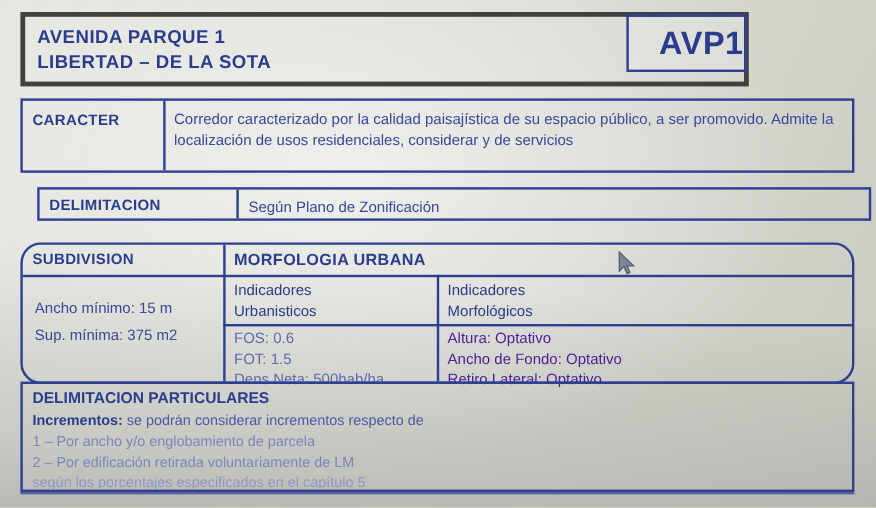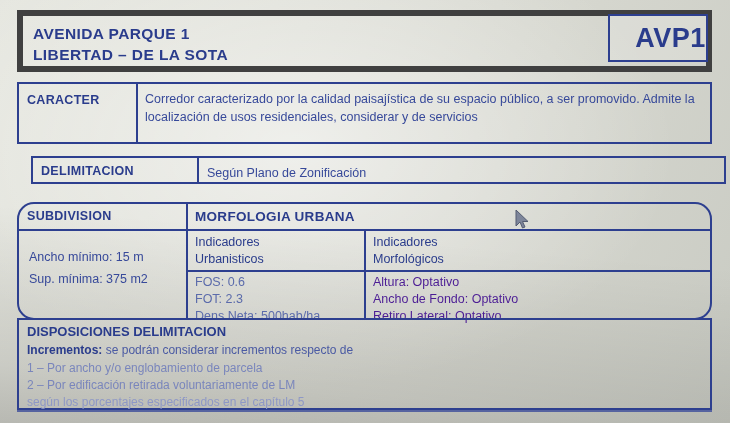--- a/index.html
+++ b/index.html
@@ -38,22 +38,22 @@
     top: 6px;
     width: 702px;
     height: 406px;
     color: #2c3d86;
   }
 
   
   .title-block {
     position: absolute;
     left: 3px; top: 4px;
-    width: 695px; height: 62px;
-    border: 6px solid #404040;
+    width: 607px; height: 62px;
+    border: 4px solid #404040;
     box-sizing: border-box;
   }
   .title-text {
     position: absolute;
     left: 10px; top: 7px;
     font-size: 15.5px;
     font-weight: bold;
     letter-spacing: 0.4px;
     line-height: 21px;
     color: #2a3c8c;
@@ -310,33 +310,33 @@
     </div>
 
     <div class="col-urb" style="white-space: pre-line;">Indicadores
 Urbanisticos</div>
     <div class="col-morf" style="white-space: pre-line;">Indicadores
 Morfológicos</div>
     <div class="hline-ind"></div>
 
     <div class="vals-urb">
       <div>FOS: 0.6</div>
-      <div>FOT: 2.3</div>
+      <div>FOT: 1.5</div>
       <div>Dens.Neta: 500hab/ha</div>
     </div>
 
     <div class="vals-morf">
       <div>Altura: Optativo</div>
       <div>Ancho de Fondo: Optativo</div>
       <div>Retiro Lateral: Optativo</div>
     </div>
   </div>
 
   <div class="tbl disp">
-    <div class="ttl">DISPOSICIONES DELIMITACION</div>
+    <div class="ttl">DELIMITACION PARTICULARES</div>
     <div class="inc">
       <b>Incrementos:</b><span> se podrán considerar incrementos respecto de</span>
     </div>
     <div class="l1">1 – Por ancho y/o englobamiento de parcela</div>
     <div class="l2">2 – Por edificación retirada voluntariamente de LM</div>
     <div class="l3">según los porcentajes especificados en el capítulo 5</div>
   </div>
 
   <div class="bottom-rule"></div>
 </div>

